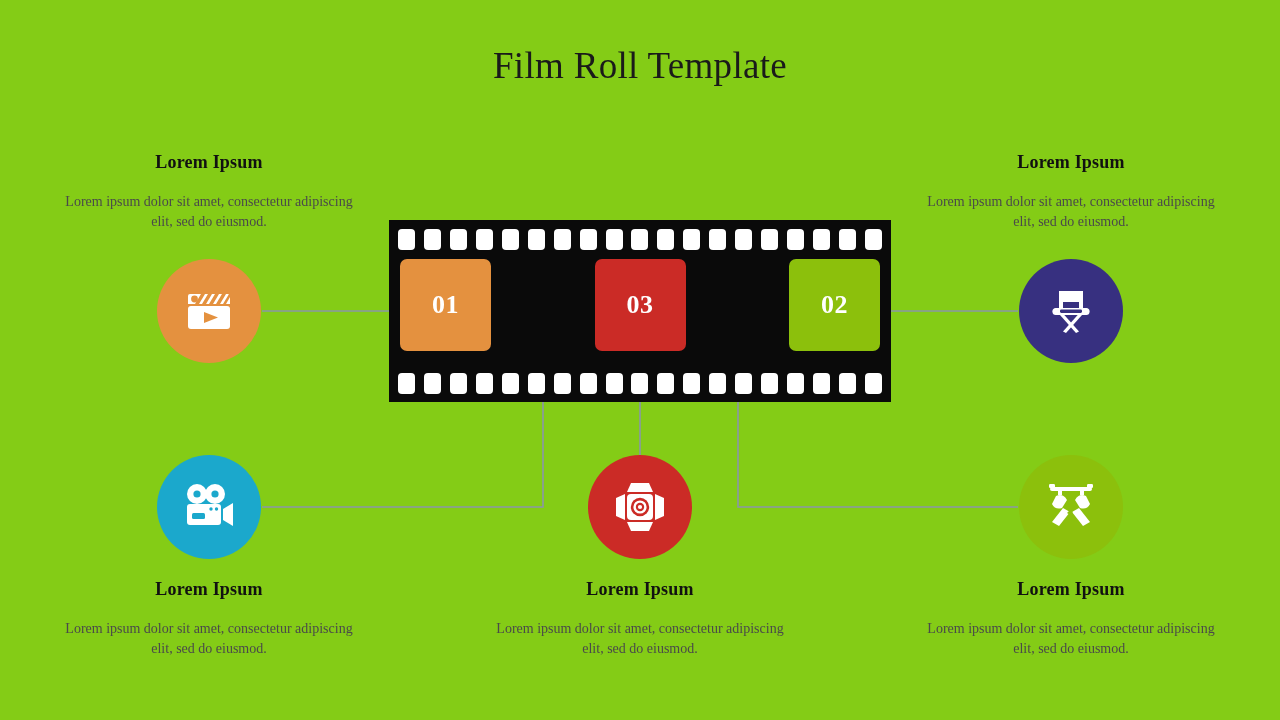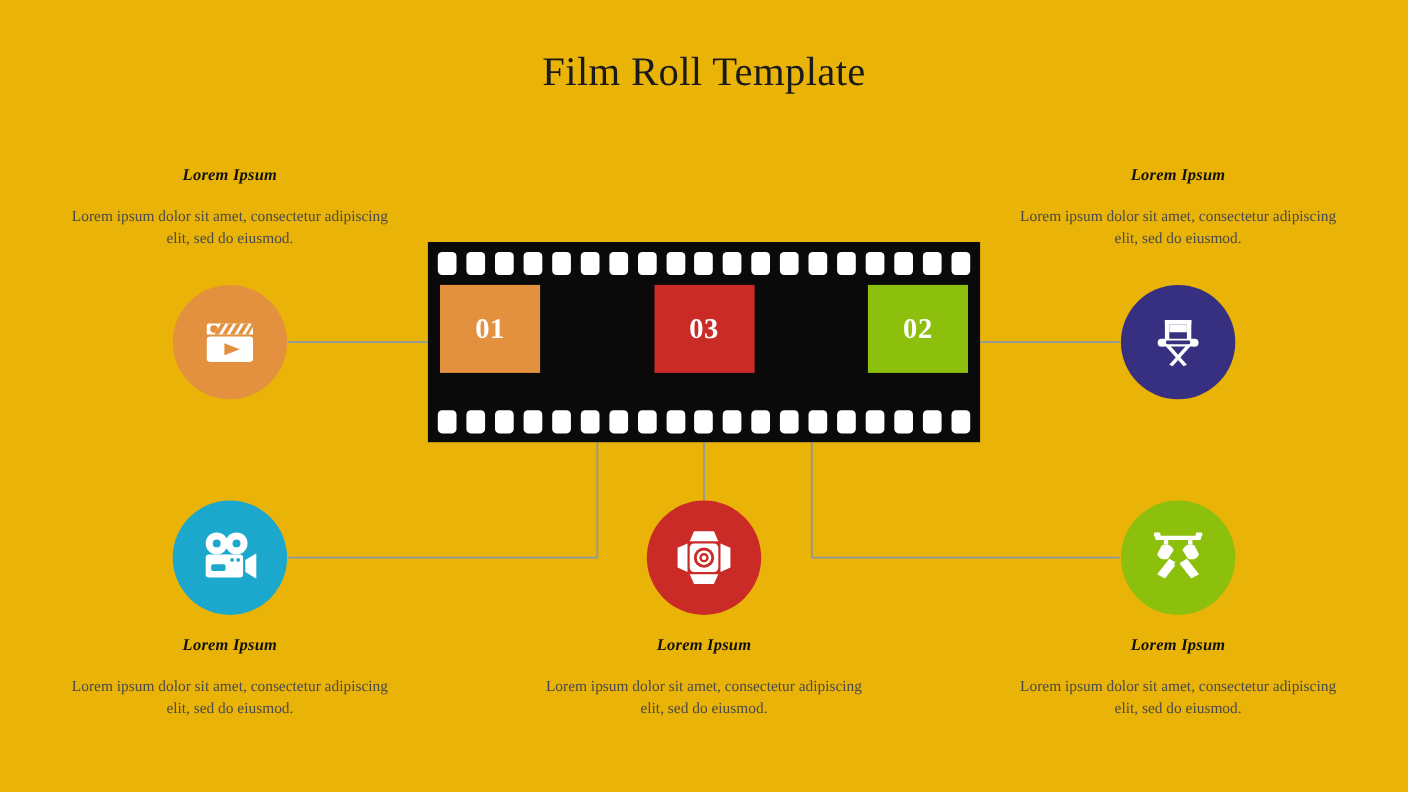--- a/index.html
+++ b/index.html
@@ -7,21 +7,21 @@
     width: 1280px;
     height: 720px;
     background: #ffffff;
     font-family: "Liberation Serif", "DejaVu Serif", serif;
     overflow: hidden;
   }
   #stage {
     position: relative;
     width: 1280px;
     height: 720px;
-    background: #eab308;
+    background: #84cc16;
   }
 
   
   #page-title {
     position: absolute;
     top: 44px;
     left: 0;
     width: 1280px;
     text-align: center;
     font-size: 37px;
@@ -71,22 +71,22 @@
     position: absolute;
     left: 11px;
     top: 39px;
     width: 480px;
     height: 104px;
     display: flex;
     justify-content: space-between;
   }
   .frame {
     width: 91px;
-    height: 80px;
-    border-radius: 0;
+    height: 92px;
+    border-radius: 7px;
     position: relative;
     display: flex;
     align-items: center;
     justify-content: center;
   }
   .frame-number {
     color: #ffffff;
     font-size: 26px;
     font-weight: bold;
     font-family: "Liberation Serif", "DejaVu Serif", serif;
@@ -106,27 +106,26 @@
   }
   .icon-circle svg { display: block; }
 
   
   .text-block {
     position: absolute;
     width: 300px;
     text-align: center;
   }
   .tb-heading {
-    font-size: 15px;
+    font-size: 18px;
     font-weight: bold;
     color: #111111;
     font-family: "Liberation Serif", "DejaVu Serif", serif;
     letter-spacing: 0.2px;
     margin-bottom: 19px;
-    font-style: italic;
   }
   .tb-body {
     font-size: 14px;
     color: #4a4a4a;
     line-height: 1.45;
     font-family: "Liberation Serif", "DejaVu Serif", serif;
   }
 </style>
 </head>
 <body>

